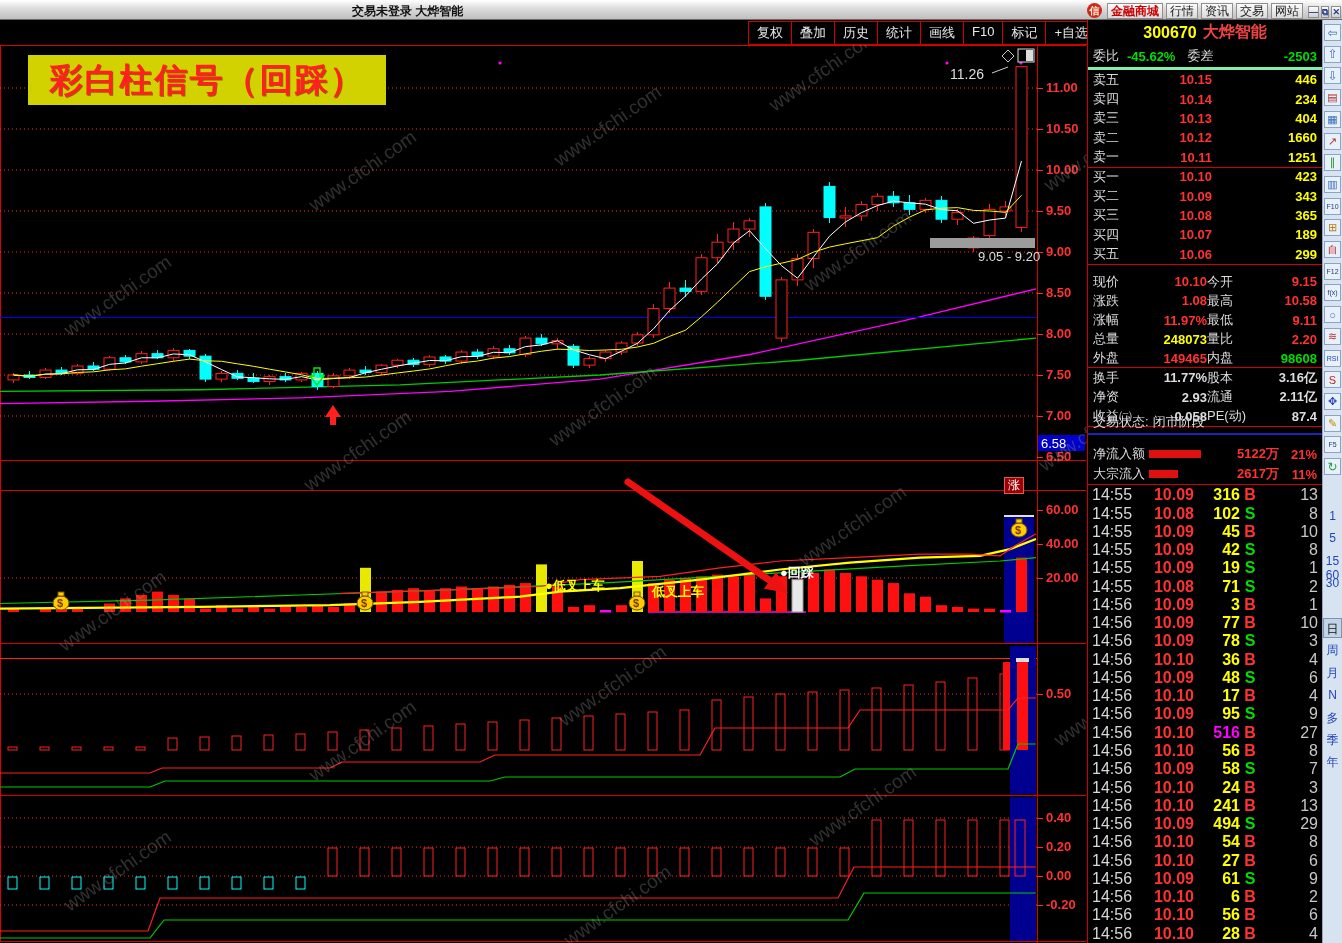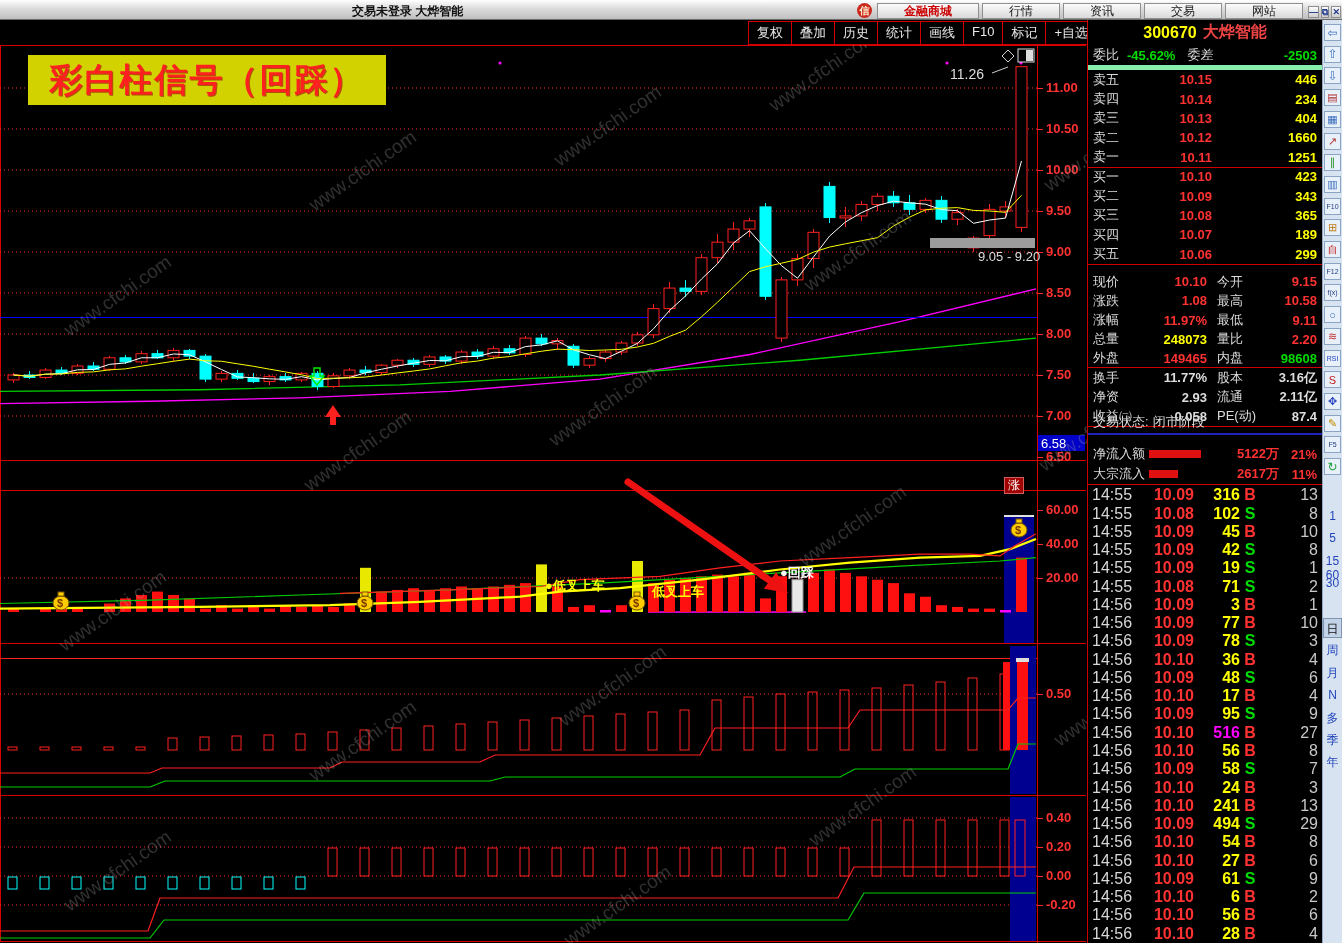--- a/index.html
+++ b/index.html
@@ -7,21 +7,21 @@
        font-family:"Liberation Sans",sans-serif;-webkit-font-smoothing:none}
   
   .titlebar{position:absolute;left:0;top:0;width:1342px;height:20px;
     background:linear-gradient(#ffffff,#dcdcdc 45%,#bfbfbf);border-bottom:1px solid #6a6a6a;
     box-sizing:border-box;z-index:20}
   .title-text{position:absolute;left:352px;top:3px;font-size:12px;color:#101010;font-weight:bold;white-space:nowrap}
   .tb-right{position:absolute;right:1px;top:1px;height:18px;display:flex;align-items:center}
   .appico{width:15px;height:15px;border-radius:50%;background:#c92a1d;color:#ffeccc;font-size:10px;
     line-height:15px;text-align:center;font-weight:bold;margin-right:5px}
   .tb-btn{font-size:12px;color:#1a1a1a;background:linear-gradient(#fcfcfc,#d9d9d9);
-    border:1px solid #8f8f8f;padding:0 26px;height:16px;line-height:15px;margin-right:3px;white-space:nowrap}
+    border:1px solid #8f8f8f;padding:0 3px;height:16px;line-height:15px;margin-right:3px;white-space:nowrap}
   .tb-btn.hot{color:#cc0000;font-weight:bold}
   .win-btn{width:16px;height:14px;background:linear-gradient(#fcfcfc,#cfcfcf);border:1px solid #8f8f8f;
     font-size:9px;line-height:13px;text-align:center;color:#223a8c;margin-left:2px;font-weight:bold}
   
   .menubar{position:absolute;left:0;top:20px;width:1087px;height:25px;background:#000;z-index:15}
   .menu-group{position:absolute;left:748px;top:1px;display:flex;border:1px solid #d00000}
   .menu-btn{color:#e8e8e8;font-size:13px;padding:2px 8px;border-left:1px solid #d00000;white-space:nowrap}
   .menu-btn:first-child{border-left:none}
   .quote-header{position:absolute;left:1087px;top:20px;width:235px;height:25px;background:#000;
     display:flex;align-items:center;justify-content:center;gap:6px;border-left:1px solid #d00000;
@@ -38,34 +38,34 @@
     text-align:center;z-index:6}
   .wm-layer{position:absolute;left:0;top:0;width:1342px;height:943px;z-index:4;pointer-events:none}
   .wm{position:absolute;color:#a0a0a0;opacity:.30;font-size:19px;transform:rotate(-35deg);white-space:nowrap}
   
   .quote-panel{position:absolute;left:1087px;top:45px;width:235px;height:898px;background:#000;
     border-left:1px solid #d00000;box-sizing:border-box;z-index:5;overflow:hidden}
   .qabs{position:absolute;left:0;width:234px;box-sizing:border-box}
   .qrow{display:flex;align-items:center;font-size:13px;font-weight:bold;padding:0 5px;box-sizing:border-box}
   .r{color:#ff3232}.y{color:#ffff00}.g{color:#00dd00}.w{color:#dddddd}.m{color:#ff00ff}
   .lab{color:#dcdcdc;font-weight:normal}
-  .weibi-row{height:25px;border-bottom:5px solid #86efac}
+  .weibi-row{height:25px;border-bottom:3px solid #86efac}
   .asks-block{top:25px;border-bottom:1px solid #d00000}
   .bids-block{top:122px;border-bottom:1px solid #d00000}
   .stats-block{top:227px;border-bottom:1px solid #d00000}
   .status-row{top:366px;height:24px;border-bottom:2px solid #2222bb}
   .flows-block{top:399px;height:41px;border-bottom:1px solid #d00000}
   .ticks-block{top:441px;height:457px;overflow:hidden}
   .obrow{height:19.4px}
   .obrow .plab{width:44px}
   .obrow .pr{width:75px;text-align:right}
   .obrow .vol{flex:1;text-align:right}
   .strow{height:19.25px}
   .strow .l1{width:52px}.strow .v1{width:62px;text-align:right}
-  .strow .l2{width:52px;padding-left:10px}.strow .v2{flex:1;text-align:right}
+  .strow .l2{width:52px;}.strow .v2{flex:1;text-align:right}
   .flowrow{height:20px;display:flex;align-items:center;font-size:13px;padding:0 5px}
   .flowbar{height:8px;background:#e01010;margin-left:4px}
   .flowval{margin-left:auto;font-weight:bold}
   .flowpct{width:38px;text-align:right;font-weight:bold}
   .tickrow{display:flex;align-items:flex-end;height:18.28px;font-size:16px;font-weight:bold;padding:0 4px}
   .tickrow .tt{width:40px;color:#d8d8d8;font-weight:normal}
   .tickrow .tp{width:62px;text-align:right}
   .tickrow .tv{width:46px;text-align:right}
   .tickrow .ts{width:20px;text-align:center}
   .tickrow .tn{flex:1;text-align:right;color:#c8c8c8;font-weight:normal}

